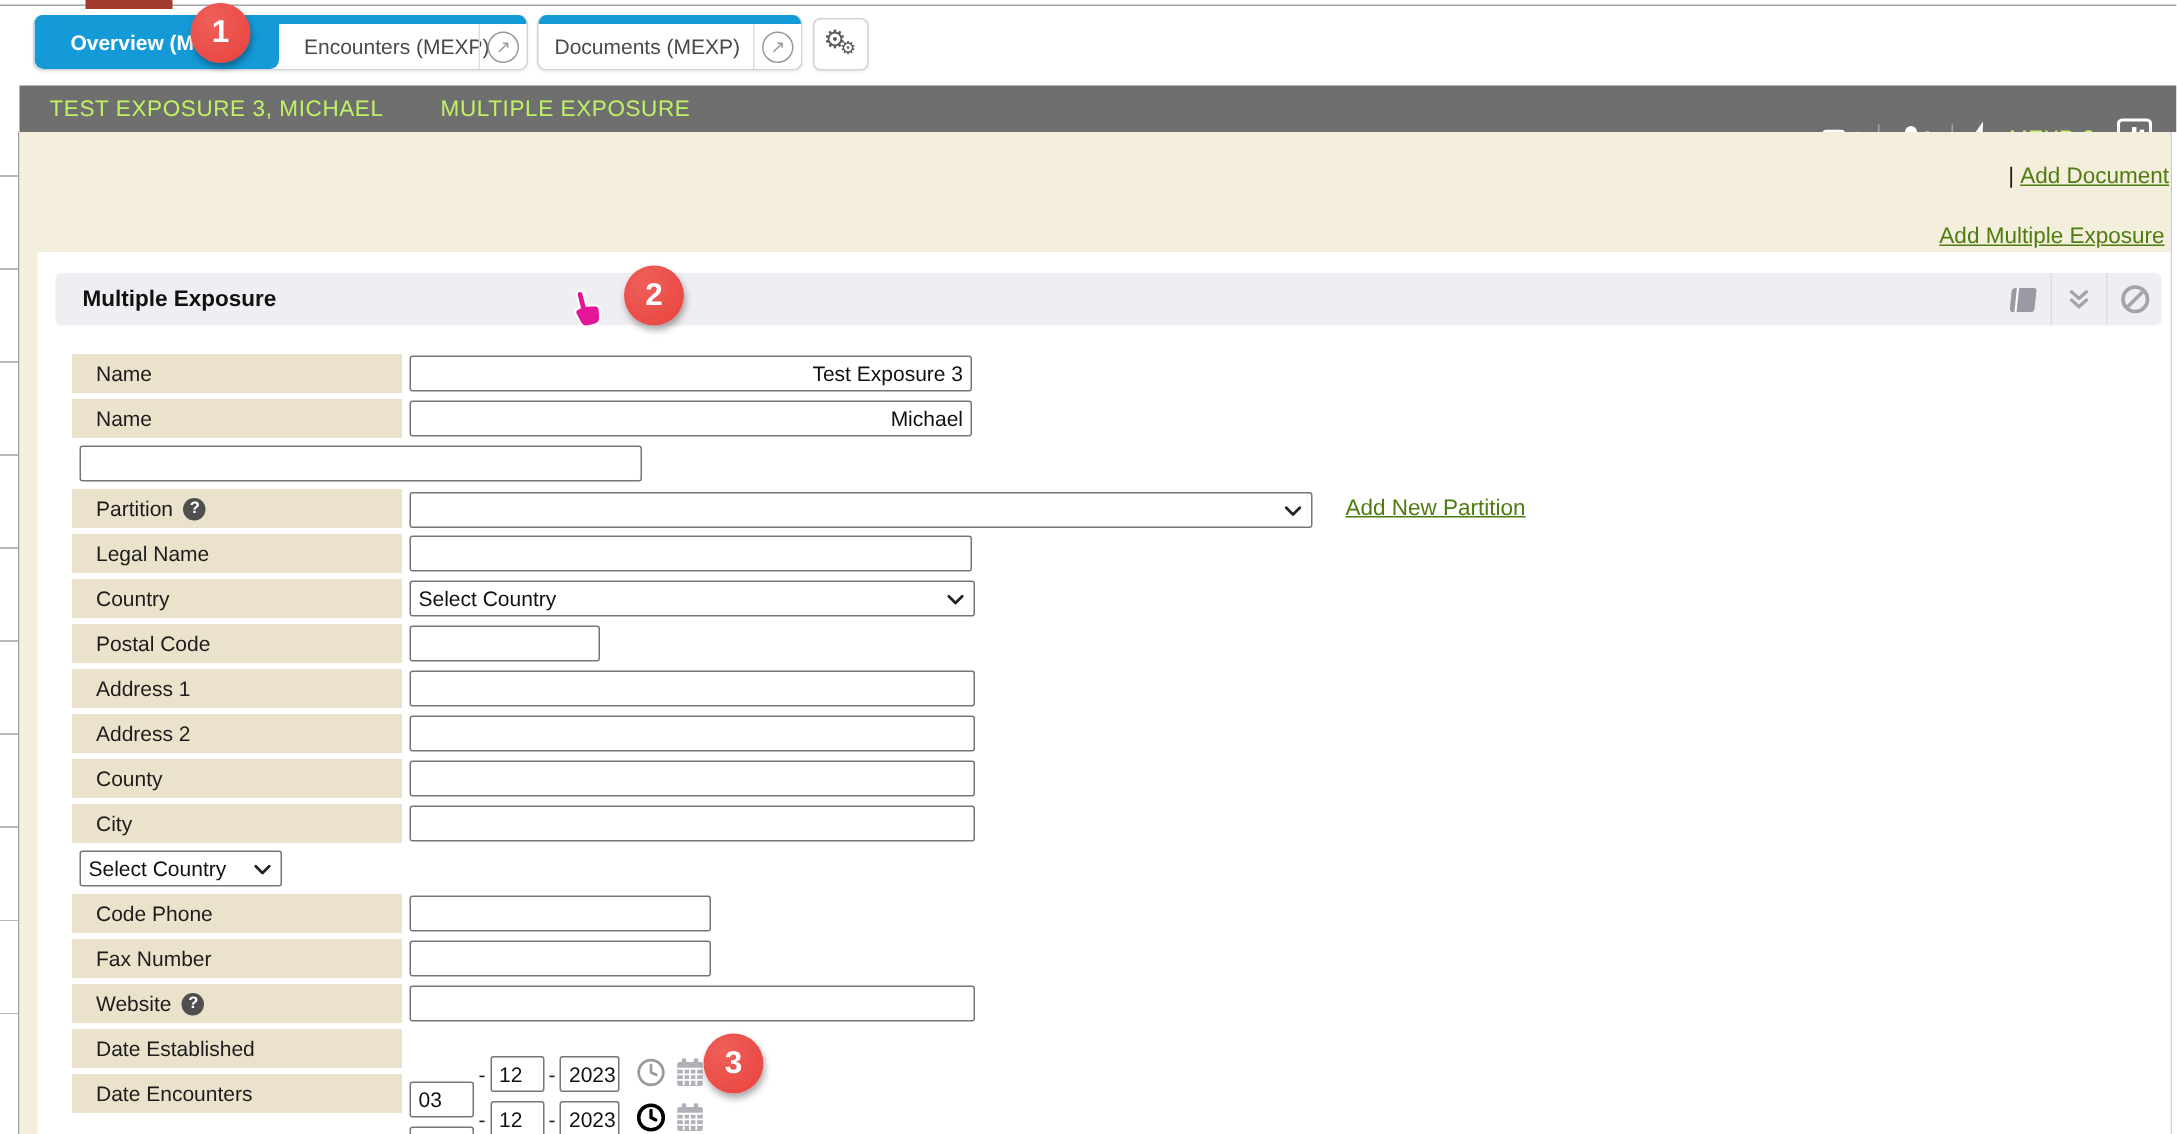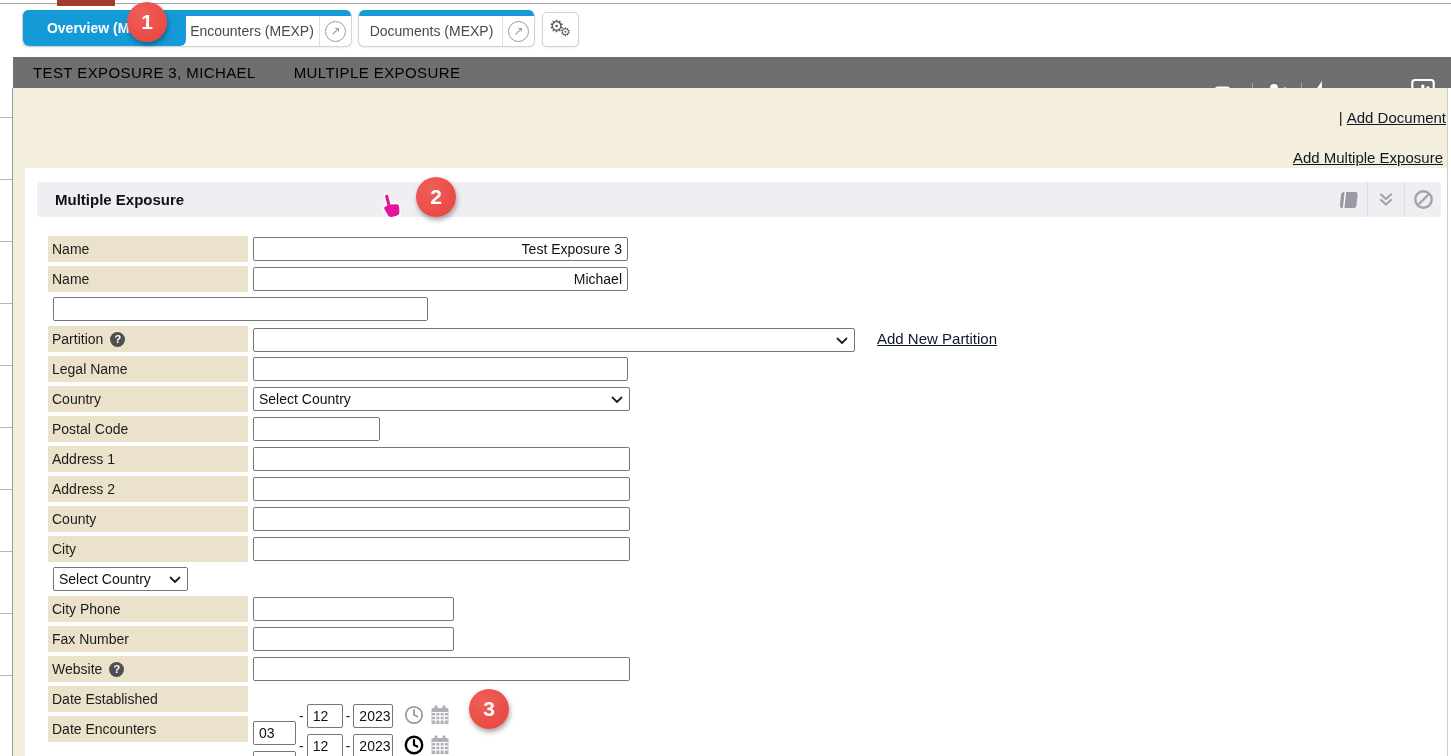--- a/index.html
+++ b/index.html
@@ -21,67 +21,67 @@
   .tab-bar { position:absolute; left:0; top:10px; width:1451px; height:47px; background:#fff; }
   .tab-group { position:absolute; top:0; height:37px; background:#fff; border:1px solid #cfd4d8; border-top:none;
     border-radius:6px; overflow:hidden; box-shadow:0 1px 2px rgba(0,0,0,0.08); }
   .tab-group::before { content:""; position:absolute; left:0; top:0; right:0; height:6px; background:#149bd7; }
   .tg1 { left:22px; width:330px; }
   .tg2 { left:358px; width:177px; }
   .tab { position:absolute; top:6px; bottom:0; display:flex; align-items:center; justify-content:center;
     font-size:14px; color:#4a4a4a; cursor:pointer; }
   .tab.active { top:0; background:#149bd7; color:#fff; font-weight:bold; border-radius:6px; font-size:14px; }
   .tab-oview { left:0; width:163px; }
-  .tab-enc  { left:163px; width:132px; }
+  .tab-enc  { left:163px; width:157px; }
   .tab-docs { left:0; width:145px; }
   .popout-btn { position:absolute; top:6px; bottom:0; width:32px; border-left:1px solid #e0e0e0;
     display:flex; align-items:center; justify-content:center; cursor:pointer; }
   .tg1 .popout-btn { right:0; } .tg2 .popout-btn { right:0; }
   .popout-circle { width:21px; height:21px; border:1.5px solid #9a9a9a; border-radius:50%;
     color:#9a9a9a; font-size:12px; line-height:18px; text-align:center; }
   .gear-btn { position:absolute; left:542px; top:2px; width:37px; height:35px; background:#fff;
     border:1px solid #cfd4d8; border-radius:5px; box-shadow:0 1px 2px rgba(0,0,0,0.08);
     color:#5a5a5a; cursor:pointer; }
   .gear-big { position:absolute; left:6px; top:3px; font-size:17px; }
   .gear-small { position:absolute; left:17px; top:12px; font-size:12px; }
 
   
   .titlebar { position:absolute; left:13px; top:57px; width:1438px; height:31px; background:#6f6f6f;
-    display:flex; align-items:center; color:#000000; }
+    display:flex; align-items:center; color:#bef264; }
   .tb-name { margin-left:20px; font-size:15px; letter-spacing:0.4px; }
   .tb-context { margin-left:38px; font-size:15px; letter-spacing:0.4px; }
   .tb-right { position:absolute; right:16px; top:0; height:44px; display:flex; align-items:flex-end; }
   .tb-icon { display:flex; align-items:center; justify-content:center; cursor:pointer; }
   .tb-div { width:1px; height:18px; background:#a5a5a5; margin:0 12px; }
   .tb-record { font-size:15px; margin:0 14px 0 12px; letter-spacing:0.3px; }
   .tb-chart { width:24px; overflow:hidden; }
 
   
   .content { position:absolute; left:13px; top:88px; width:1434px; height:668px; background:#f4eedd; }
   .right-gutter { position:absolute; left:1447px; top:88px; width:4px; height:668px; background:#fff; border-left:1px solid #cfcfcf; }
 
   .add-doc { position:absolute; top:109px; right:5px; font-size:15px; color:#1a1a1a; }
   .add-mexp { position:absolute; top:149px; right:8px; font-size:15px; }
-  a.plain-link { color:#0f172a; text-decoration:underline; cursor:pointer; }
+  a.plain-link { color:#4d7c0f; text-decoration:underline; cursor:pointer; }
   .pipe { margin-right:4px; text-decoration:none; }
 
   .card { position:absolute; left:25px; top:168px; width:1422px; height:588px; background:#fff; }
 
   .section-header { position:absolute; left:37px; top:182px; width:1404px; height:35px; background:#efeff3;
     border-radius:4px; display:flex; align-items:center; }
   .section-title { margin-left:18px; font-size:15px; font-weight:bold; color:#111; }
   .sh-icons { position:absolute; right:0; top:0; height:35px; display:flex; align-items:center; }
   .sh-btn { width:36px; height:35px; display:flex; align-items:center; justify-content:center; cursor:pointer; }
   .sh-div { width:1px; height:35px; background:#dcdce2; }
 
   
   .form { position:absolute; left:48px; top:236px; }
   .frow { display:flex; height:26px; margin-bottom:4px; align-items:flex-start; }
-  .flabel { width:200px; height:26px; background:#ebe2cb; font-size:14px; color:#1c1c1c;
-    padding-left:4px; line-height:26px; flex:none; display:flex; align-items:center; }
+  .flabel { width:220px; height:26px; background:#ebe2cb; font-size:14px; color:#1c1c1c;
+    padding-left:16px; line-height:26px; flex:none; display:flex; align-items:center; }
   .flabel span.lbl { line-height:normal; }
   .help-badge { display:inline-block; width:15px; height:15px; border-radius:50%; background:#4f4f4f;
     color:#fff; font-size:11px; font-weight:bold; text-align:center; line-height:15px; margin-left:7px; cursor:pointer; }
   .fwrap { margin-left:5px; display:flex; align-items:center; }
   .fbox { background:#fff; border:1px solid #767676; border-radius:2px; height:24px; margin-top:1px;
     font-size:14px; color:#111; padding:0 5px; line-height:22px; overflow:hidden; white-space:nowrap; }
   .fselect { position:relative; padding-right:22px; cursor:pointer; }
   .fselect svg { position:absolute; right:6px; top:8px; }
   .w375 { width:375px;text-align:right; } .w602 { width:602px; } .w377 { width:377px; } .w127 { width:127px; }
   .w135 { width:135px; } .w201 { width:201px; }
@@ -327,21 +327,21 @@
         <span>Select Country</span>
         <svg width="12" height="8" viewBox="0 0 12 8">
             <path d="M1.5 1.5 L6 6 L10.5 1.5" fill="none" stroke="#222" stroke-width="1.8" stroke-linecap="round" stroke-linejoin="round"></path>
           </svg>
       </div>
     </div>
   </div>
 
   <div class="frow">
     <div class="flabel">
-        <span class="lbl">City Phone</span>
+        <span class="lbl">Code Phone</span>
       </div>
     <div class="fwrap">
         <div class="fbox w201"></div>
       </div>
   </div>
 
   <div class="frow">
     <div class="flabel">
         <span class="lbl">Fax Number</span>
       </div>

